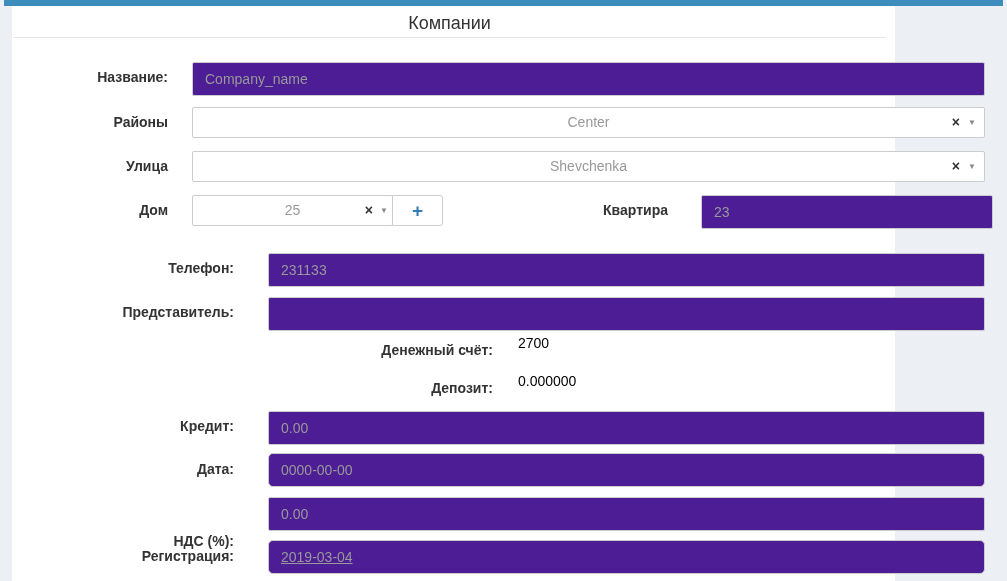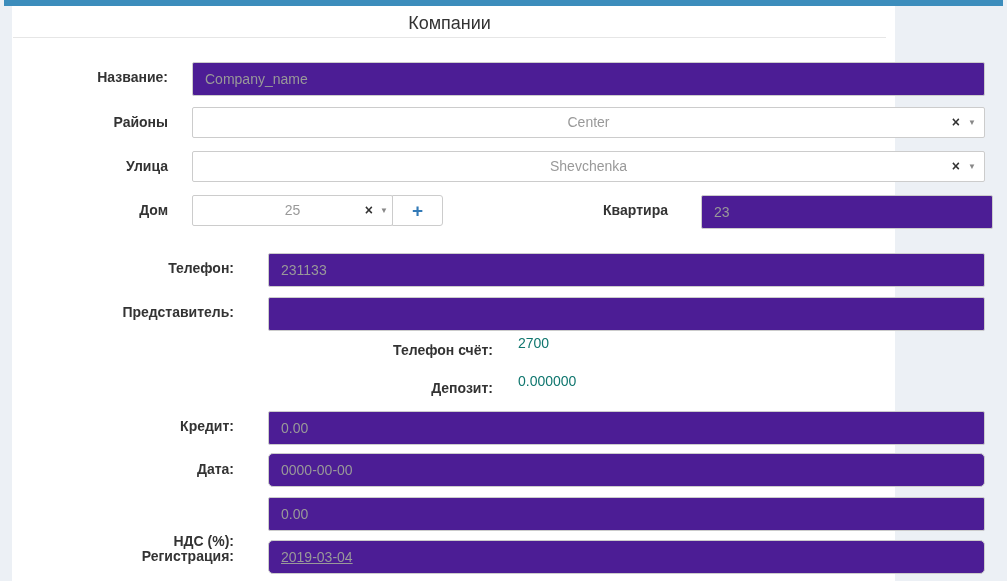--- a/index.html
+++ b/index.html
@@ -26,21 +26,21 @@
   }
   .lbl {
     position: absolute; font-size: 14px; font-weight: bold; color: #333;
     text-align: right; line-height: 31px; white-space: nowrap;
   }
   .static-lbl {
     position: absolute; font-size: 14px; font-weight: bold; color: #333;
     text-align: right; white-space: nowrap;
   }
   .static-val {
-    position: absolute; font-size: 14px; color: #0f766e; white-space: nowrap;
+    position: absolute; font-size: 14px; color: #000000; white-space: nowrap;
   }
   .txt {
     position: absolute; height: 31px;
     border: 1px solid #ccc; border-radius: 2px; background: #4c1d95;
     font-family: "Liberation Sans", sans-serif;
     font-size: 14px; color: #999; padding: 16px 12px;
     outline: none;
   }
   .txt.rounded { border-radius: 5px; }
   .sel {
@@ -138,21 +138,21 @@
   </button>
   <label class="lbl lbl-apartment">Квартира</label>
   <input class="txt in-apartment" type="text" value="23" style="">
 
   <label class="lbl lbl-phone">Телефон:</label>
   <input class="txt in-phone" type="text" value="231133" style="">
 
   <label class="lbl lbl-representative">Представитель:</label>
   <input class="txt in-representative" type="text" value="" style="">
 
-  <div class="static-lbl lbl-money">Телефон счёт:</div>
+  <div class="static-lbl lbl-money">Денежный счёт:</div>
   <div class="static-val val-money">2700</div>
 
   <div class="static-lbl lbl-deposit">Депозит:</div>
   <div class="static-val val-deposit">0.000000</div>
 
   <label class="lbl lbl-credit">Кредит:</label>
   <input class="txt in-credit" type="text" value="0.00" style="">
 
   <label class="lbl lbl-date">Дата:</label>
   <input class="txt rounded in-date" type="text" value="0000-00-00" style="">

